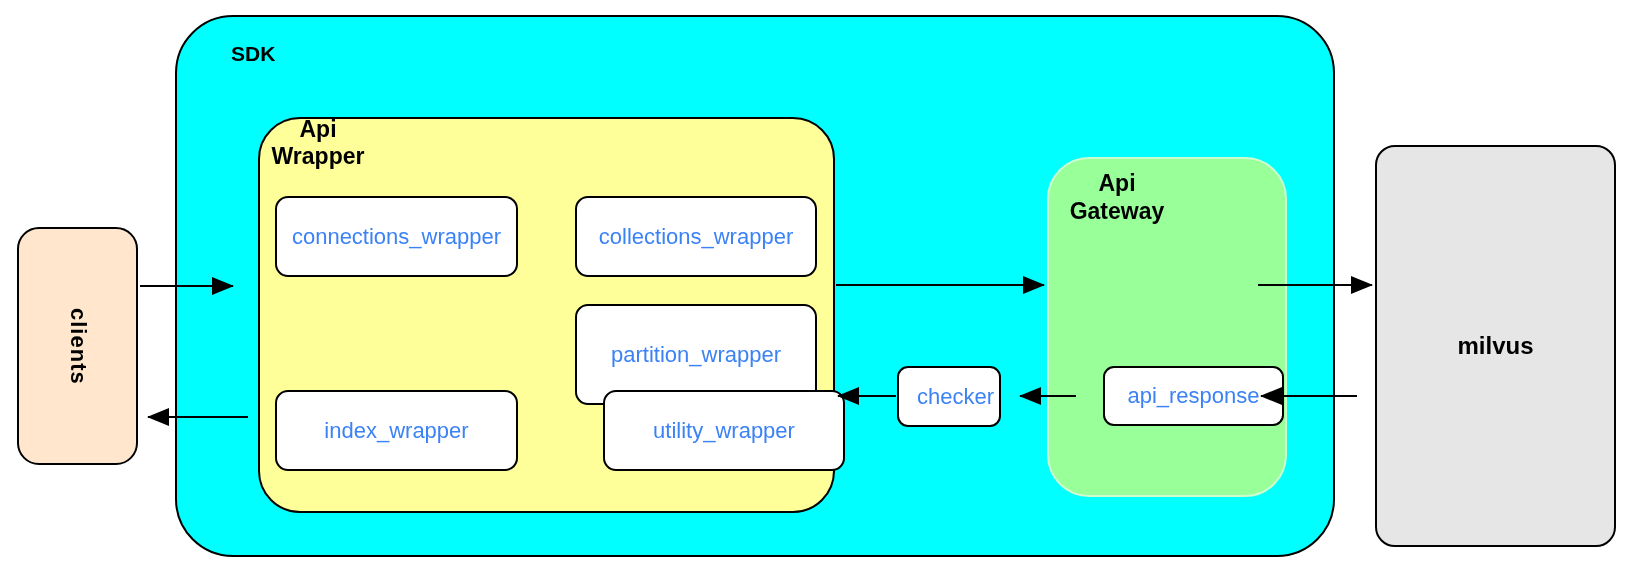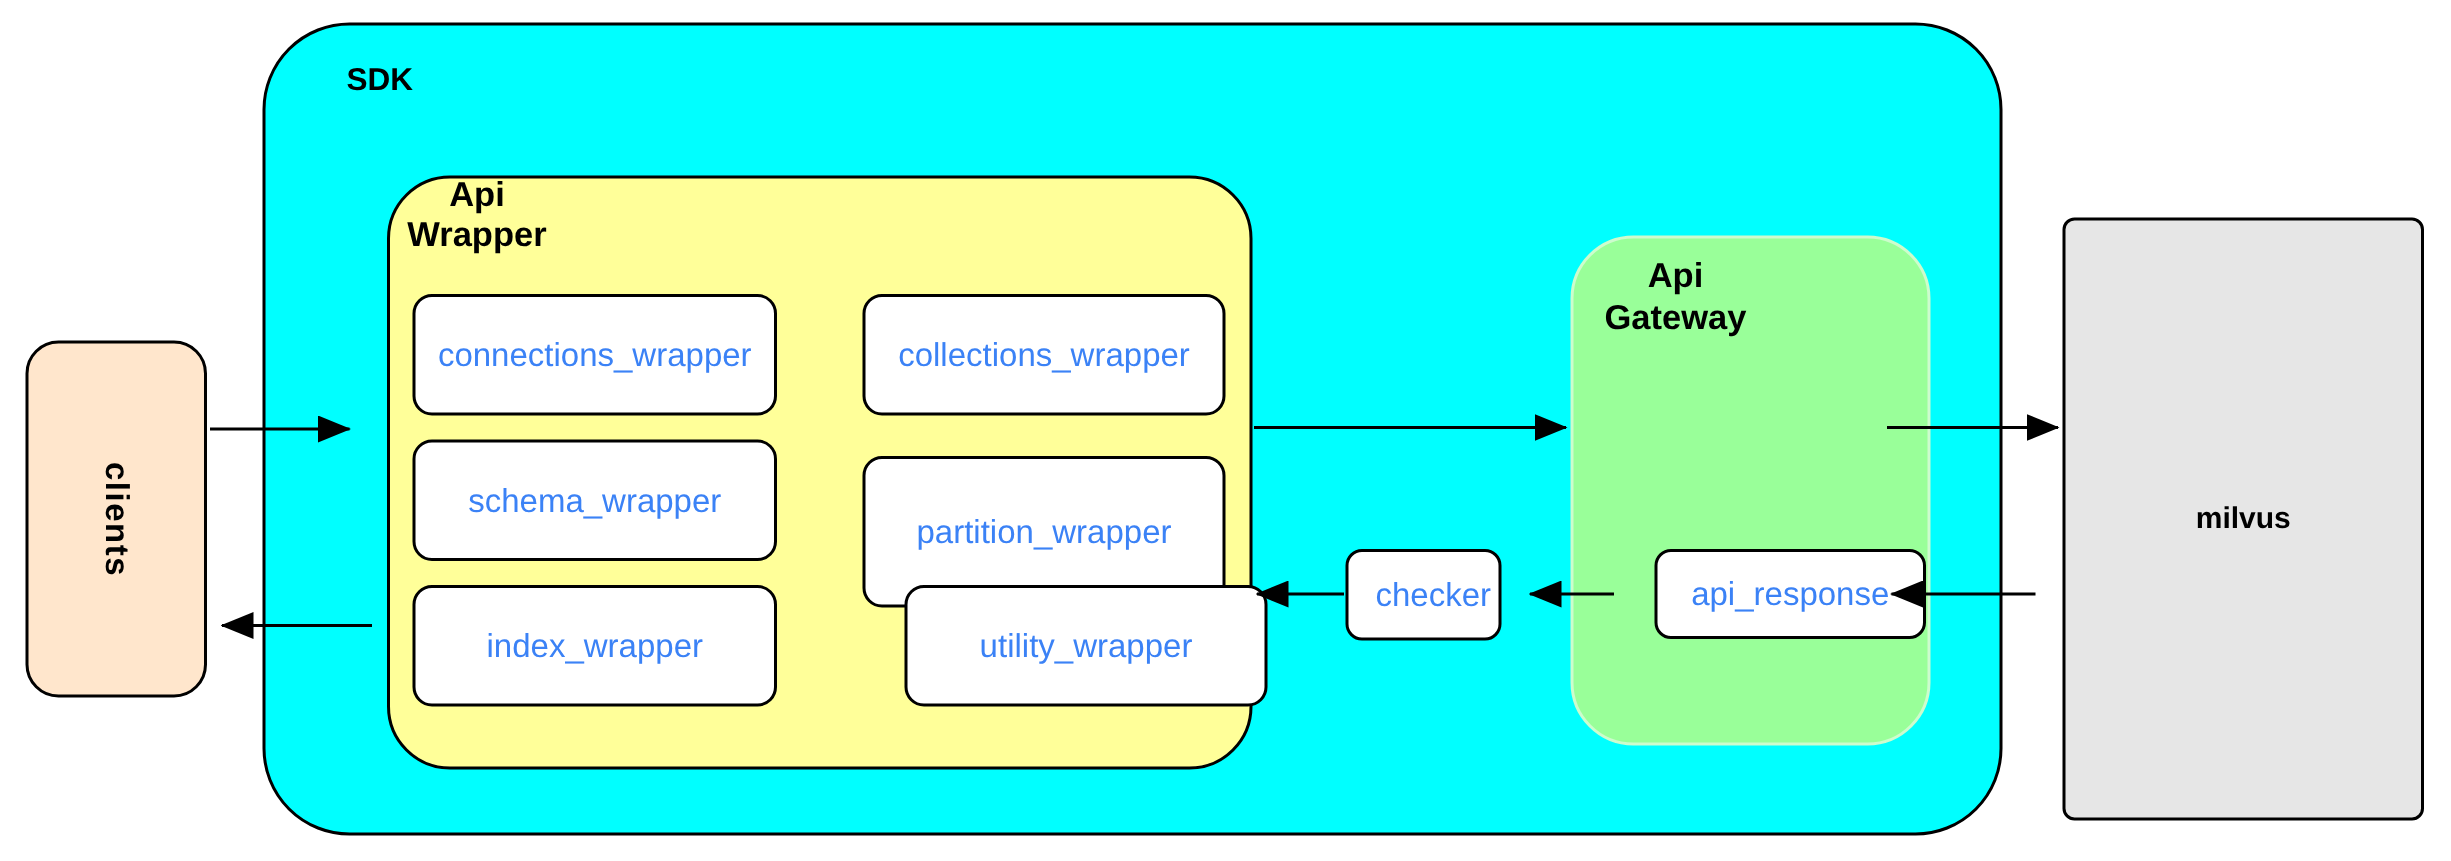--- a/index.html
+++ b/index.html
@@ -57,23 +57,23 @@
   }
   .clients .vtext {
     writing-mode: vertical-rl;
     font-size: 22px; font-weight: bold; color: #000;
     letter-spacing: 1px;
   }
   .milvus {
     left: 1375px; top: 145px; width: 241px; height: 402px;
     background: #e6e6e6;
     border: 2.5px solid #000;
-    border-radius: 8px;
+    border-radius: 20px;
     display: flex; align-items: center; justify-content: center;
-    font-size: 20px; font-weight: bold; color: #000;
+    font-size: 24px; font-weight: bold; color: #000;
   }
 
   
   .node {
     position: absolute; box-sizing: border-box;
     background: #ffffff;
     border: 2.5px solid #000;
     border-radius: 13px;
     display: flex; align-items: center; justify-content: center;
     font-size: 22px; color: #3b82f6;
@@ -109,21 +109,20 @@
   </div>
 
   <div class="box api-wrapper"></div>
   <div class="box api-wrapper-label">
     <div>Api</div>
     <div>Wrapper</div>
   </div>
 
   <div class="node n-connections">connections_wrapper</div>
   <div class="node n-collections">collections_wrapper</div>
-  <div class="node n-schema">schema_wrapper</div>
   <div class="node n-partition">partition_wrapper</div>
   <div class="node n-index">index_wrapper</div>
   <div class="node n-utility">utility_wrapper</div>
 
   <div class="node n-checker">checker</div>
 
   <div class="box api-gateway"></div>
   <div class="box api-gateway-label">
     <div>Api</div>
     <div>Gateway</div>

